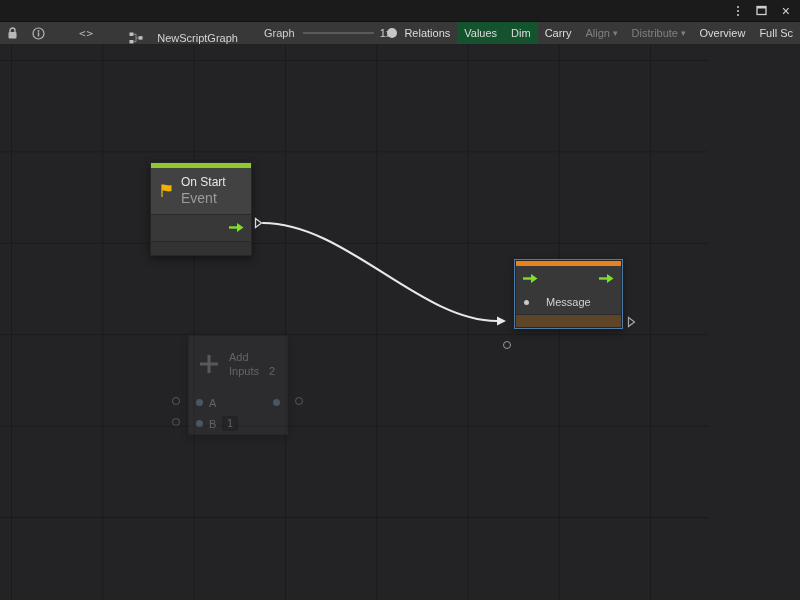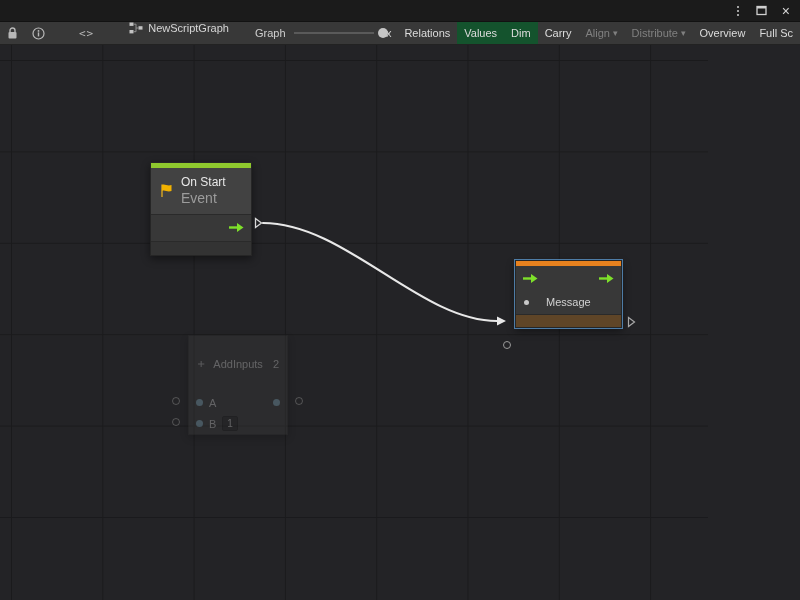--- a/index.html
+++ b/index.html
@@ -17,21 +17,21 @@
   .kebab{display:flex;flex-direction:column;gap:2px;padding:2px}
   .kebab i{width:2px;height:2px;border-radius:50%;background:#cfcfcf;display:block}
   .close-x{font-size:14px;line-height:1;color:#d6d6d6}
 
   
   .toolbar{position:absolute;left:0;top:22px;width:800px;height:23px;background:#383838;
     border-bottom:1px solid #222;display:flex;align-items:center;font-size:11px;color:#d6d6d6;
     overflow:hidden;white-space:nowrap}
   .tb-icon{display:flex;align-items:center;justify-content:center;height:100%;padding:0 7px;color:#bbb}
   .code-glyph{font-family:"DejaVu Sans Mono",monospace;font-size:11px;color:#b8b8b8;letter-spacing:1px}
-  .graph-name{display:flex;align-items:flex-start;gap:5px;margin-left:22px;padding:0 6px;height:100%}
+  .graph-name{display:flex;align-items:flex-end;gap:14px;margin-left:22px;padding:0 6px;height:100%}
   .zoom-label{margin-left:20px;color:#cfcfcf}
   .slider{position:relative;width:96px;height:10px;margin:0 6px 0 8px}
   .slider .track{position:absolute;left:0;right:0;top:4px;height:2px;background:#5a5a5a}
   .slider .knob{position:absolute;top:0;left:84px;width:10px;height:10px;border-radius:50%;background:#c6c6c6}
   .zoom-value{color:#cfcfcf;margin-right:6px}
   .tb-btns{display:flex;align-items:stretch;height:100%;margin-left:0}
   .tb-btn{height:100%;display:flex;align-items:center;gap:3px;padding:0 7px;color:#dcdcdc}
   .tb-btn.active{background:#14532d}
   .tb-btn.disabled{color:#808080}
   .caret{font-size:9px}
@@ -68,21 +68,21 @@
   .debuglog .node-header{padding:9px 8px;background:#5a4733}
   .debuglog .port-row{height:24px;padding:0 6px}
   .debuglog .row-flow{justify-content:space-between}
   .debuglog .row-msg{gap:17px}
   .msg-dot{width:5px;height:5px;border-radius:50%;background:#c9c9c9}
   .msg-label{color:#d2d2d2}
   .debuglog .node-footer{height:13px;background:#5f4527}
 
   .ghost{left:188px;top:290px;width:100px;opacity:.4;border-color:#2e2e2e}
   .ghost-head{display:flex;align-items:center;gap:8px;padding:10px 8px;height:56px}
-  .ghost-lines{display:flex;flex-direction:row;line-height:1.3;color:#c3c3c3}
+  .ghost-lines{display:flex;flex-direction:column;line-height:1.3;color:#c3c3c3}
   .ghost-line2{display:flex;gap:10px}
   .ghost .port-row{height:21px;padding:0 7px;gap:6px;background:transparent}
   .tdot{width:7px;height:7px;border-radius:50%;background:var(--port-teal)}
   .tdot.right{margin-left:auto}
   .ghost-label{color:#c3c3c3}
   .value-chip{background:#2a2a2a;border:1px solid #1f1f1f;border-radius:2px;
     padding:0 4px;font-size:10px;color:#c8c8c8;line-height:13px}
 
   
   .port-circle{position:absolute;width:8px;height:8px;border:1px solid #9a9a9a;

